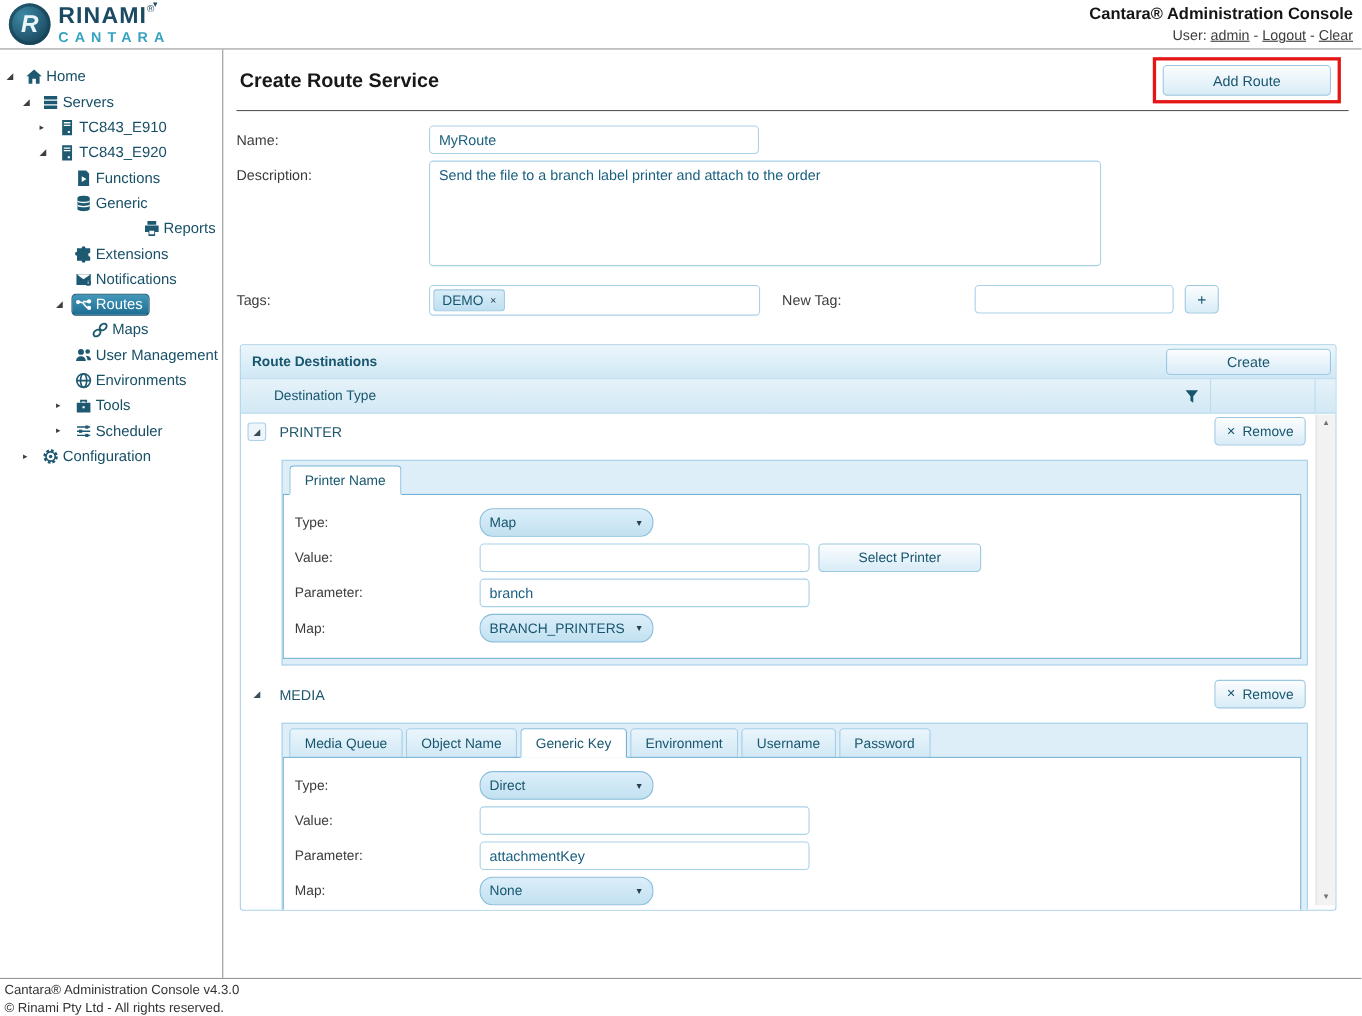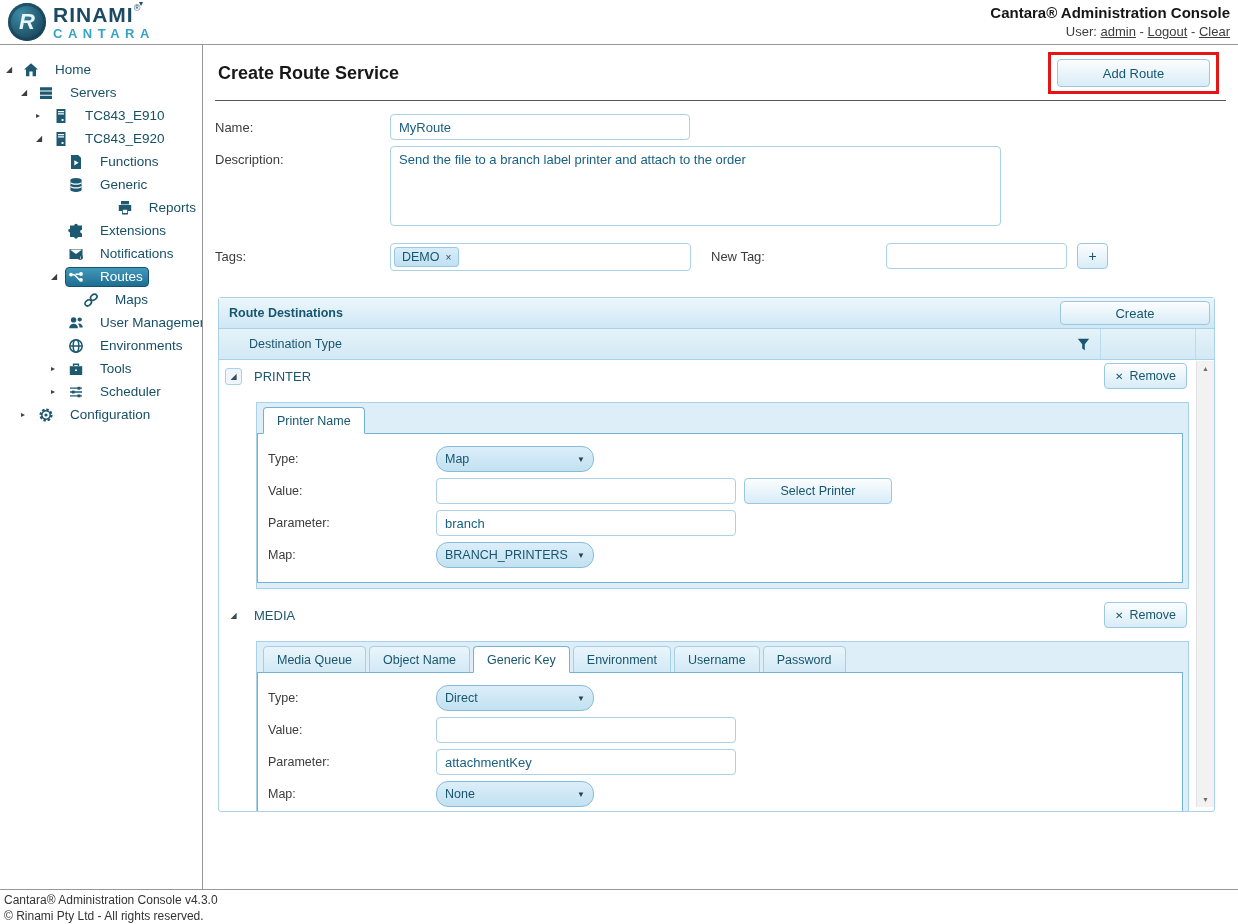--- a/index.html
+++ b/index.html
@@ -15,37 +15,37 @@
   .brand-sub{font-size:13px;font-weight:bold;color:#36a3c0;letter-spacing:5.5px;margin-top:2px;}
   .top-right{text-align:right;line-height:1.35;}
   .app-title{font-size:15px;font-weight:bold;color:#151515;}
   .user-line{font-size:13px;color:#3d3d3d;}
   .user-line a{color:#3d3d3d;text-decoration:underline;cursor:pointer;}
   
   .bodyrow{flex:1;display:flex;min-height:0;}
   .sidebar{width:203px;flex:0 0 203px;border-right:1px solid #979797;padding-top:13px;box-sizing:border-box;overflow:hidden;}
   .tree-row{display:flex;align-items:center;height:23px;font-size:13.5px;color:#174f66;cursor:pointer;white-space:nowrap;}
   .tw{flex:0 0 14px;font-size:8px;color:#3e3e3e;text-align:left;}
-  .node{display:flex;align-items:center;gap:16px;padding:1px 5px 1px 2px;border-radius:4px;border:1px solid transparent;}
+  .node{display:flex;align-items:center;gap:3px;padding:1px 5px 1px 2px;border-radius:4px;border:1px solid transparent;}
   .node.sel{background:linear-gradient(#4398ba,#1e6d93);border-color:#14536f;color:#fff;}
   .ti{display:flex;color:#1d5a72;}
   .node.sel .ti{color:#fff;}
   
   .content{flex:1;padding:8px 12px 0 12px;box-sizing:border-box;position:relative;min-width:0;}
   .content-head{display:flex;justify-content:space-between;align-items:center;border-bottom:1px solid #565656;padding:6px 4px 13px 3px;}
   .page-title{font-size:18px;font-weight:bold;color:#181818;margin:0;}
   .add-wrap{position:relative;margin-right:12px;}
   .red-box{position:absolute;top:-7px;left:-9px;right:-9px;bottom:-7px;border:3px solid #e31515;pointer-events:none;}
   .btn{background:linear-gradient(#fcfdfe,#d8ecf7);border:1px solid #9cc7e0;border-radius:4px;color:#17566e;font-size:13px;padding:0 12px;height:28px;display:inline-flex;align-items:center;justify-content:center;box-sizing:border-box;cursor:pointer;white-space:nowrap;}
   .add-route{width:153px;}
   .frow{display:flex;margin-top:13px;font-size:13px;color:#3c3c3c;}
   .flabel{width:175px;padding-top:6px;flex:0 0 175px;}
   .tinput{height:26px;border:1px solid #a9d1e8;border-radius:4px;padding:0 8px;font-size:13px;color:#1a6080;box-sizing:border-box;font-family:"Liberation Sans",sans-serif;}
   .name-input{width:300px;}
-  .desc-area{width:611px;height:80px;border:1px solid #a9d1e8;border-radius:4px;padding:5px 8px;font-size:13px;color:#1a6080;resize:none;box-sizing:border-box;font-family:"Liberation Sans",sans-serif;}
+  .desc-area{width:611px;height:96px;border:1px solid #a9d1e8;border-radius:4px;padding:5px 8px;font-size:13px;color:#1a6080;resize:none;box-sizing:border-box;font-family:"Liberation Sans",sans-serif;}
   .tags-box{width:301px;height:28px;border:1px solid #a9d1e8;border-radius:4px;display:flex;align-items:center;padding:0 3px;box-sizing:border-box;}
   .chip{background:linear-gradient(#d9edf8,#bfe0f2);border:1px solid #9cc7e0;border-radius:3px;padding:2px 7px;display:flex;align-items:center;gap:6px;color:#17566e;font-size:12.5px;}
   .chip-x{font-size:10px;cursor:pointer;color:#2c4b5a;}
   .newtag-label{margin-left:20px;width:62px;padding-top:6px;}
   .newtag-input{width:181px;}
   .plus-btn{width:31px;height:26px;margin-left:10px;font-size:14px;}
   
   .panel{margin-top:26px;margin-left:3px;border:1px solid #a9d1e8;width:997px;box-sizing:border-box;border-radius:3px;}
   .panel-head{height:30px;background:linear-gradient(#ecf6fb,#cfe8f5);display:flex;justify-content:space-between;align-items:center;padding:0 4px 0 10px;border-bottom:1px solid #a9d1e8;}
   .panel-title{font-weight:bold;font-size:12.5px;color:#17566e;}

